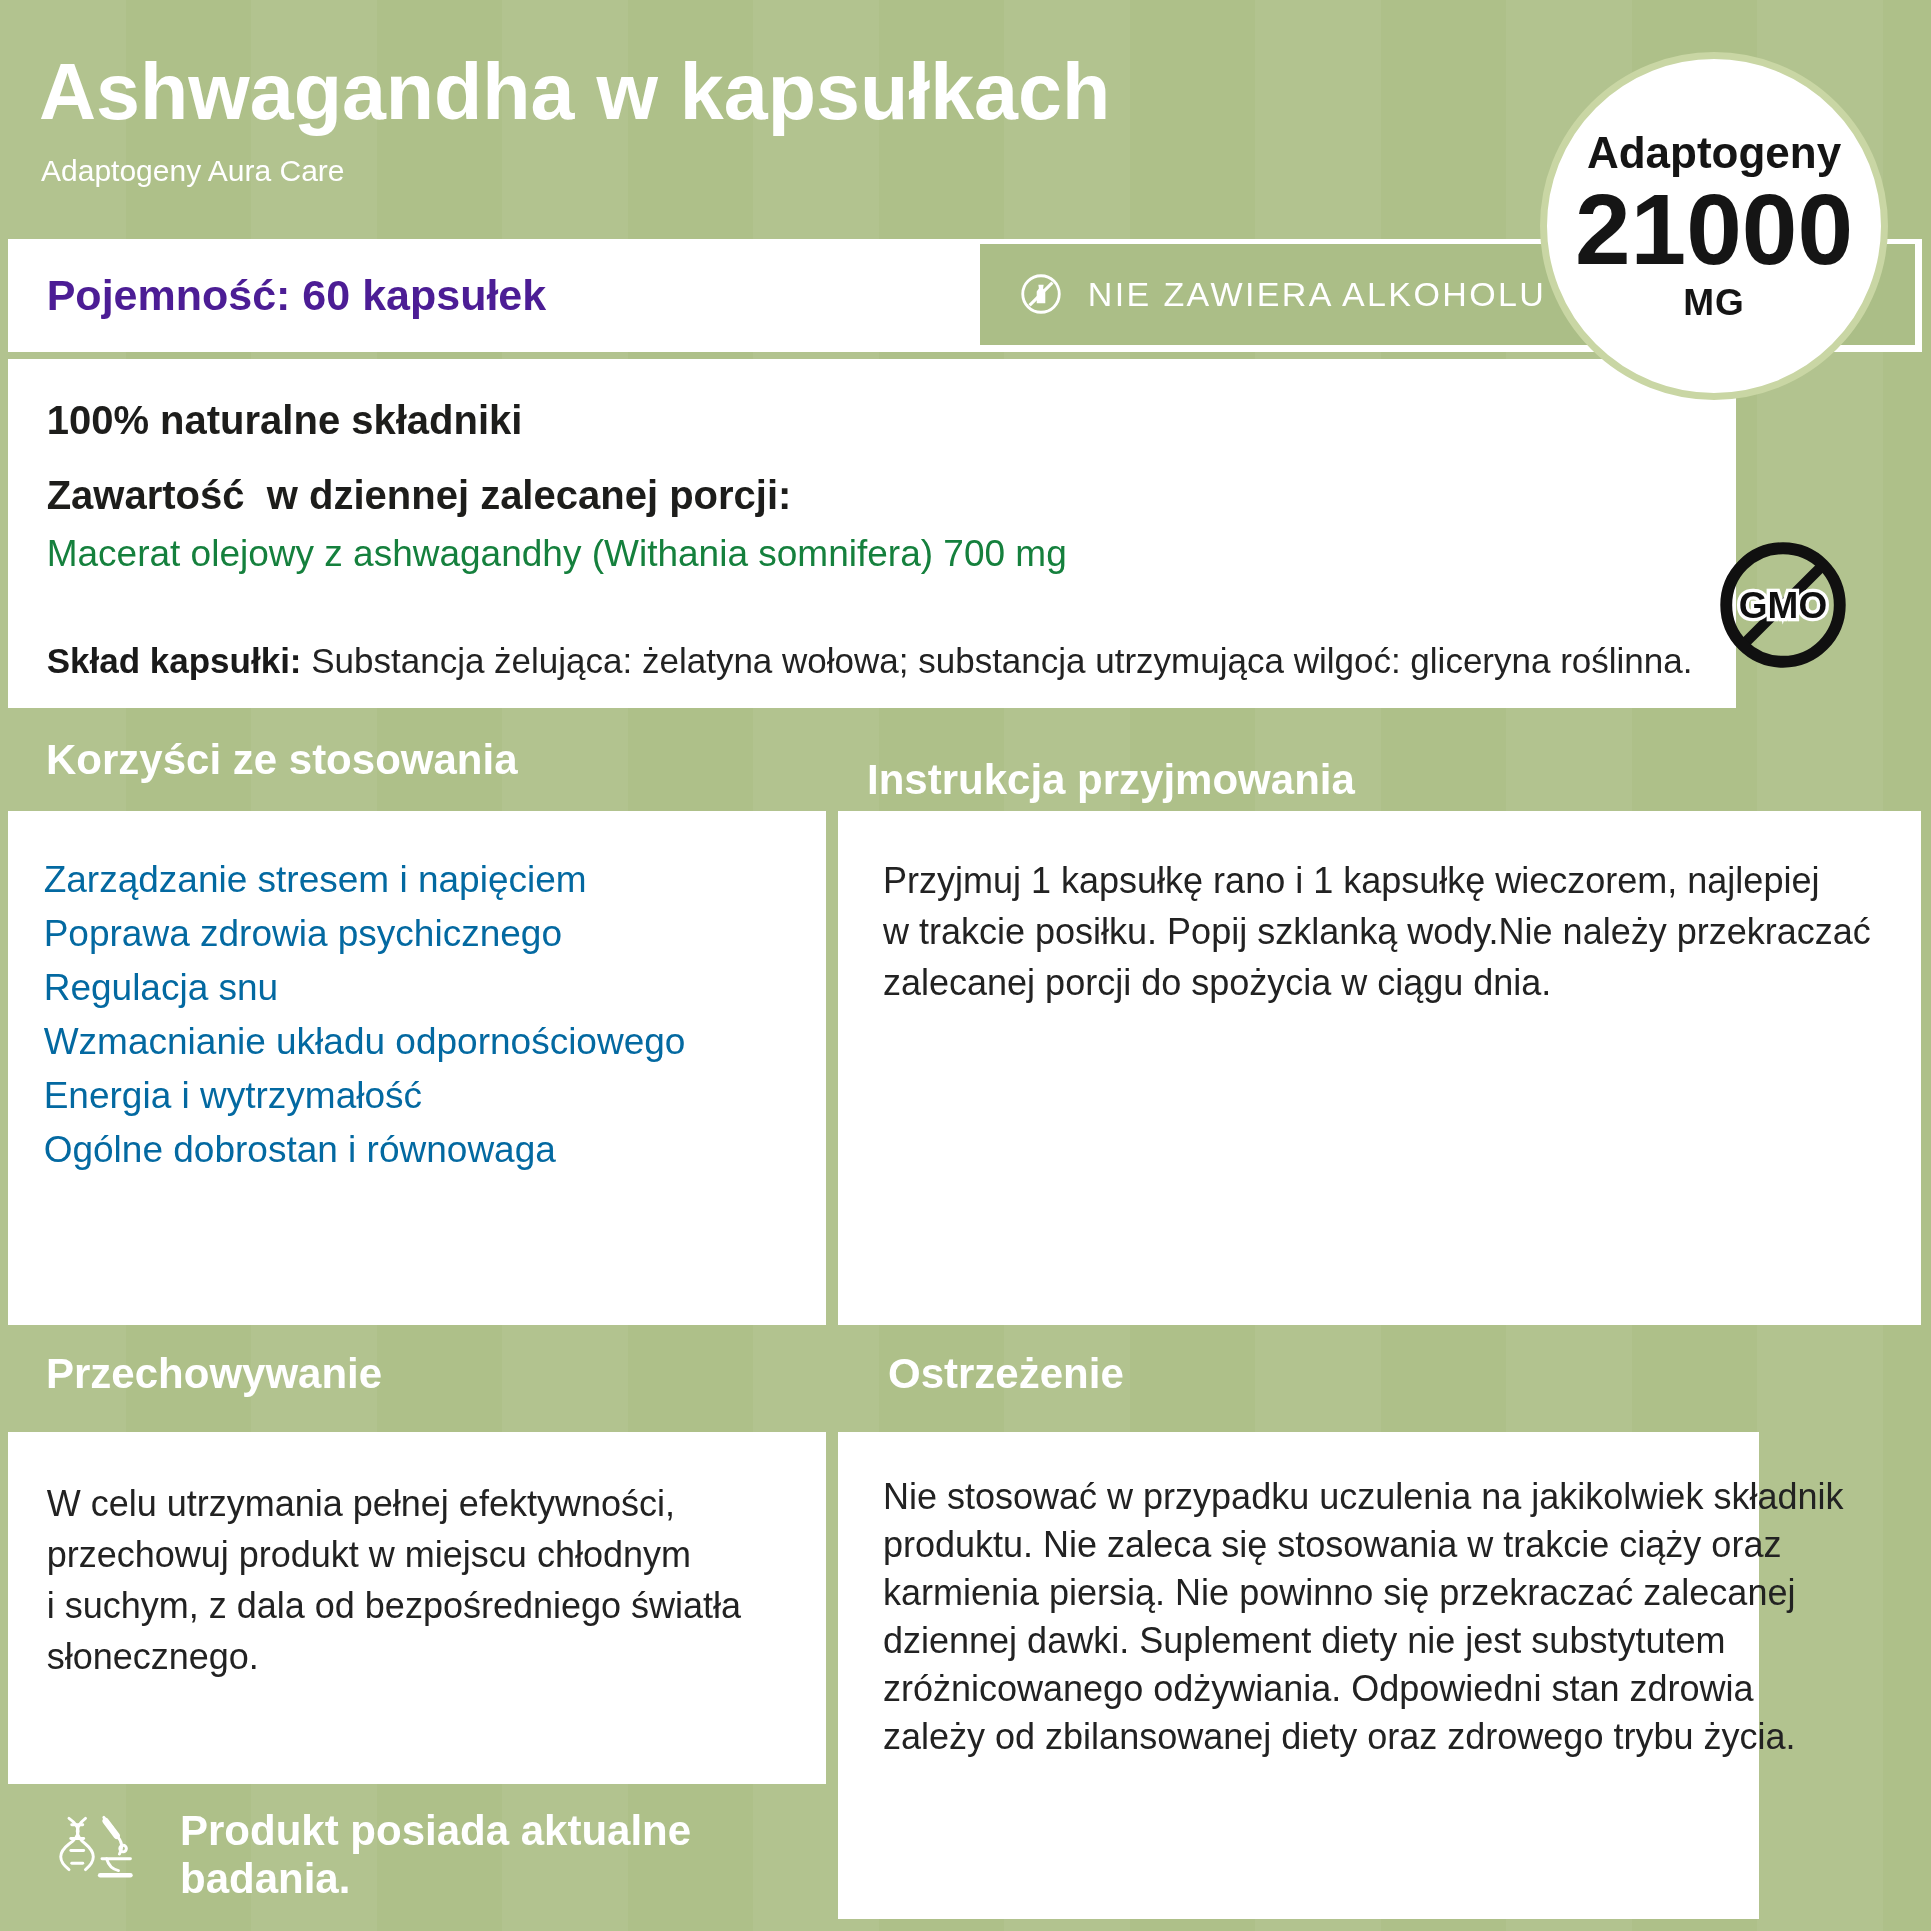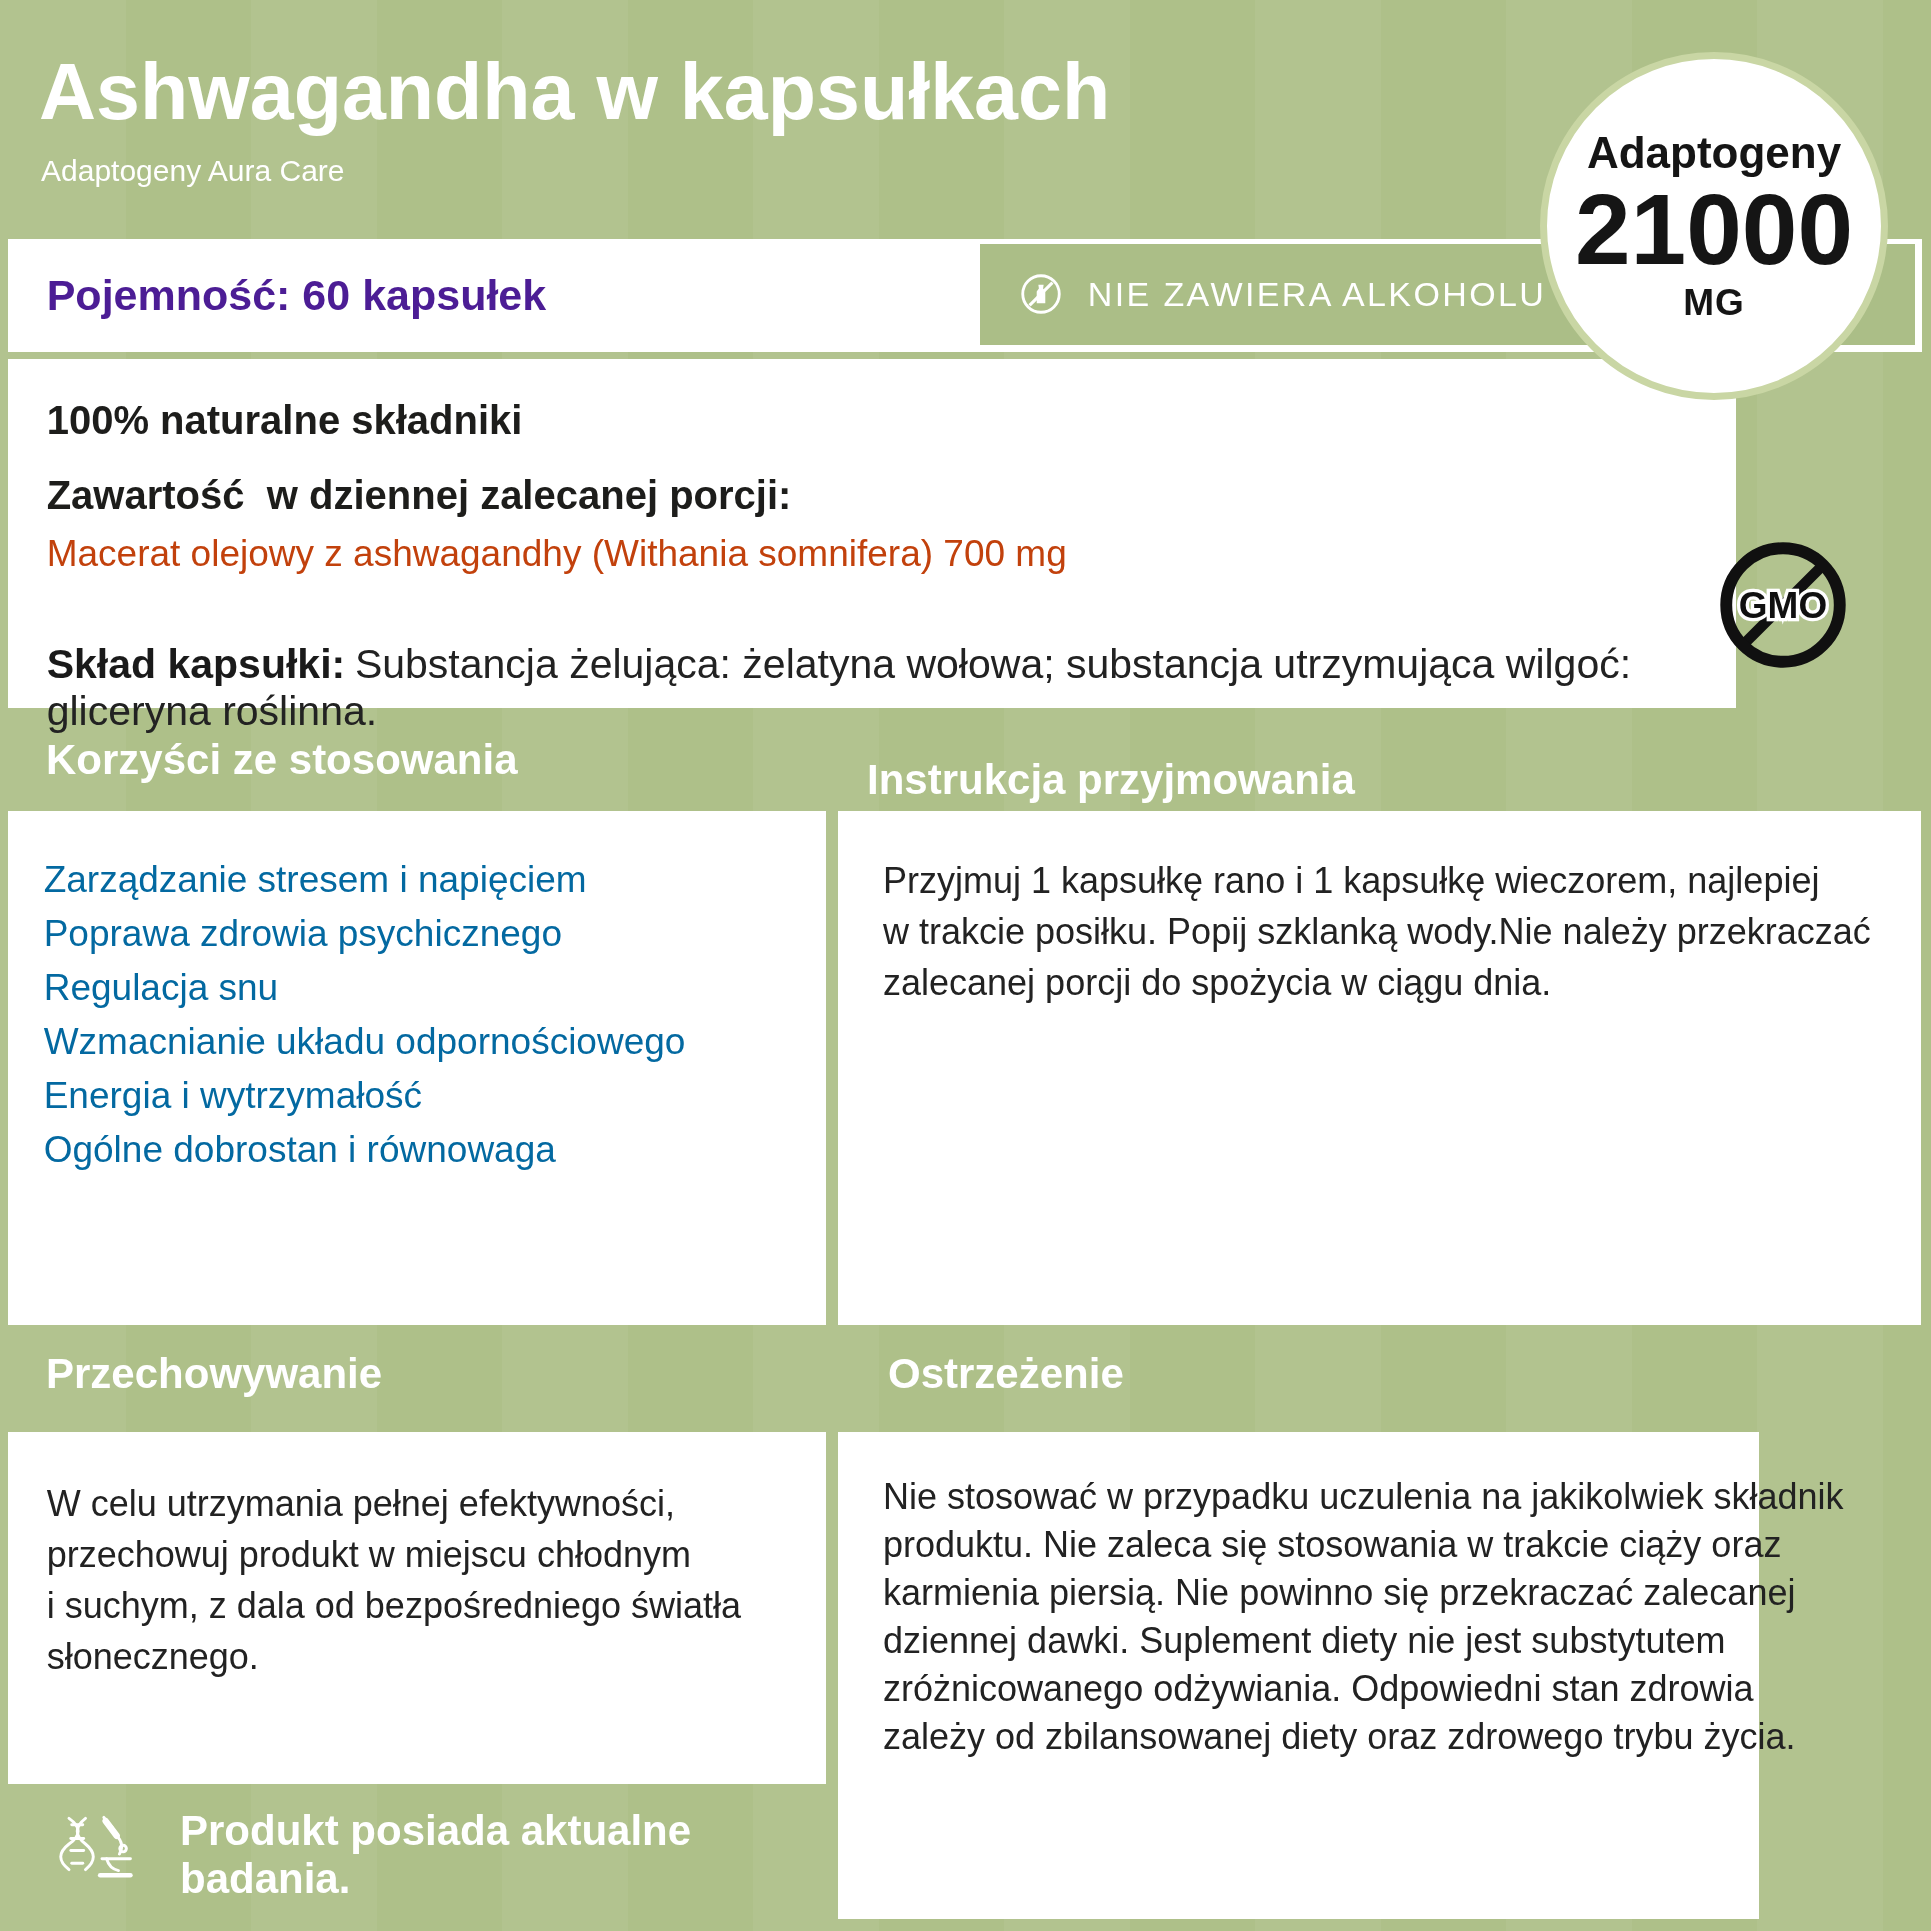--- a/index.html
+++ b/index.html
@@ -25,22 +25,22 @@
   
   .capacity-bar{left:7.7px;top:239px;width:1914px;height:113px;background:#ffffff;z-index:2;}
   .capacity-label{left:39px;top:0;height:113px;display:flex;align-items:center;font-size:43px;font-weight:700;color:#4c1d95;}
   .noalc-band{left:972px;top:4.8px;width:935px;height:101px;background:#abbe87;display:flex;align-items:center;padding-left:39px;box-sizing:border-box;}
   .noalc-icon{width:44px;height:44px;flex:0 0 auto;}
   .noalc-label{font-size:34px;font-weight:400;color:#ffffff;letter-spacing:2.4px;margin-left:25px;white-space:nowrap;}
   
   .ingredients-panel{left:7.7px;top:359px;width:1728px;height:349px;background:#ffffff;z-index:1;}
   .natural{left:39px;top:39px;font-size:40px;font-weight:800;}
   .daily{left:39px;top:114px;font-size:40px;font-weight:800;white-space:pre-wrap;}
-  .active-ing{left:39px;top:174px;font-size:37px;font-weight:400;color:#c2410c;}
-  .capsule-line{left:39px;top:282px;font-size:41px;color:#222;}
+  .active-ing{left:39px;top:174px;font-size:37px;font-weight:400;color:#15803d;}
+  .capsule-line{left:39px;top:282px;font-size:35px;color:#222;}
   .capsule-line .lbl{font-weight:800;color:#1a1a1a;}
   .capsule-line .txt{font-weight:400;margin-left:9.7px;}
   .gmo-icon{left:1709px;top:180px;width:132px;height:132px;}
   .gmo-icon text{font-family:"Liberation Sans","DejaVu Sans",sans-serif;}
   
   .sec-title{font-size:42px;font-weight:800;color:#ffffff;z-index:1;}
   .h-benefits{left:46px;top:736px;}
   .h-instructions{left:867px;top:736px;margin-top:20px;}
   .h-storage{left:46px;top:1350px;}
   .h-warning{left:888px;top:1350px;}

